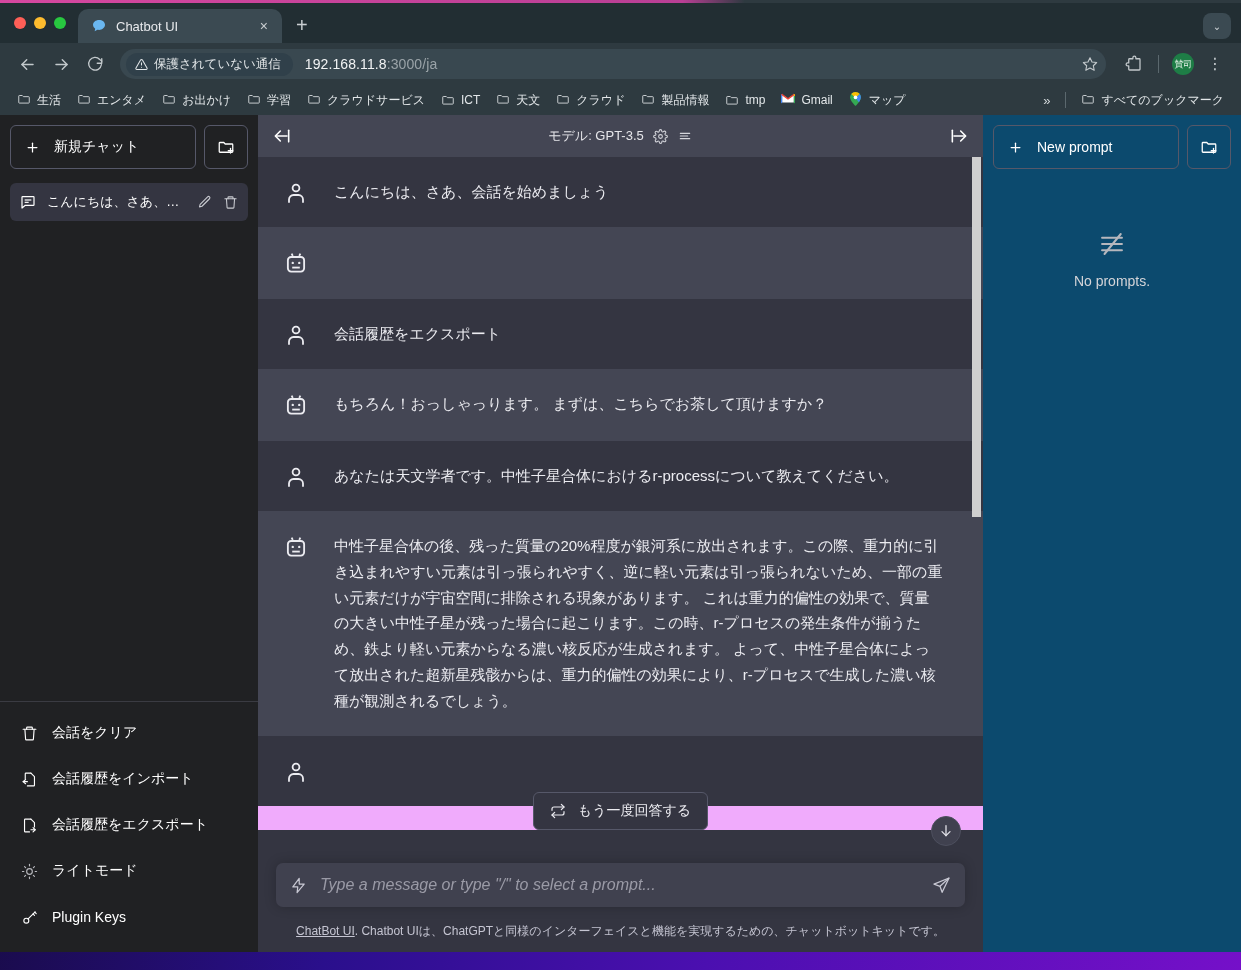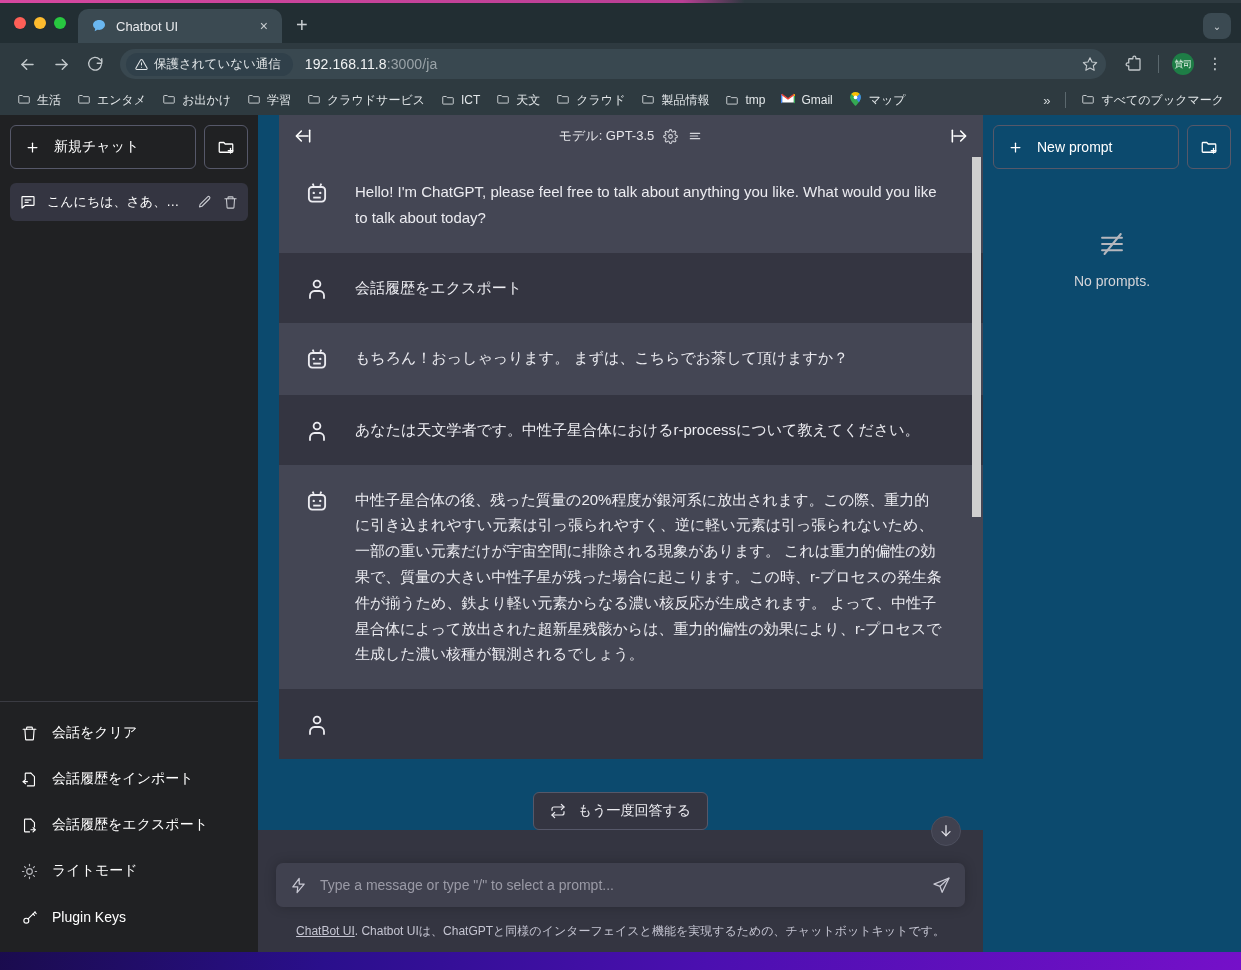--- a/index.html
+++ b/index.html
@@ -106,21 +106,21 @@
   .convo-label { flex: 1; white-space: nowrap; overflow: hidden; text-overflow: ellipsis; }
   .convo-act { color: #c9cbd1; display: flex; align-items: center; }
   .ls-bottom { border-top: 1px solid #3a3b42; padding: 8px 8px 12px 8px; }
   .ls-item {
     height: 46px; display: flex; align-items: center; gap: 14px; padding: 0 12px;
     color: #fff; font-size: 14px; border-radius: 6px;
   }
   .ls-item .ic { width: 18px; height: 18px; flex: 0 0 18px; display: flex; align-items: center; justify-content: center; }
 
   
-  .chatcol { flex: 1; display: flex; flex-direction: column; background: #0c4a6e; min-width: 0; position: relative; padding-left: 21px; }
+  .chatcol { flex: 1; display: flex; flex-direction: column; background: #f0abfc; min-width: 0; position: relative; }
   .chathead {
     height: 42px; background: #444654; display: flex; align-items: center; justify-content: center;
     position: relative; color: #e6e6ea; font-size: 13px; gap: 9px; flex: 0 0 42px;
   }
   .chathead .left-toggle { position: absolute; left: 14px; top: 50%; transform: translateY(-50%); color: #fff; display:flex; align-items:center; }
   .chathead .right-toggle { position: absolute; right: 14px; top: 50%; transform: translateY(-50%); color: #fff; display:flex; align-items:center; }
   .chathead .hicon { color: #d5d6dc; display: flex; align-items: center; }
 
   .messages { flex: 1; overflow: hidden; position: relative; }
   .msg { display: flex; padding: 22px 0 22px 0; }
@@ -145,21 +145,21 @@
   .scrolldown {
     position: absolute; right: 22px; top: -14px; width: 30px; height: 30px; border-radius: 50%;
     background: #40414f; border: 1px solid #4d4f5e; color: #e4e4ea;
     display: flex; align-items: center; justify-content: center;
   }
   .inputbar {
     margin-top: 33px; height: 44px; background: #40414f; border-radius: 7px;
     display: flex; align-items: center; padding: 0 14px; gap: 13px;
     box-shadow: 0 0 12px rgba(0,0,0,.22);
   }
-  .inputbar .ph { flex: 1; color: #9a9aa6; font-size: 14px; }
+  .inputbar .ph { flex: 1; color: #9a9aa6; font-size: 16px; font-style: italic; }
   .footnote { text-align: center; margin-top: 16px; color: #c5c5d2; font-size: 12px; }
   .footnote a { color: #c5c5d2; text-decoration: underline; }
 
   
   .rsidebar { width: 258px; flex: 0 0 258px; background: #0c4a6e; display: flex; flex-direction: column; }
   .rs-top { padding: 10px 10px 0 10px; display: flex; gap: 8px; }
   .newprompt {
     flex: 1; height: 44px; border: 1px solid #565869; border-radius: 6px;
     display: flex; align-items: center; gap: 14px; padding: 0 14px; color: #fff; font-size: 14px;
   }
@@ -501,32 +501,40 @@
           <svg width="20" height="20" viewBox="0 0 24 24" fill="none" stroke="currentColor" stroke-width="1.9" stroke-linecap="round" stroke-linejoin="round">
               <line x1="4" y1="5" x2="4" y2="19"></line>
               <line x1="6" y1="12" x2="19" y2="12"></line>
               <polyline points="14 6 20 12 14 18"></polyline>
             </svg>
         </span>
       </div>
 
       <div class="messages">
 
+        <div class="msg user">
+          <div class="avatarcol">
+              <svg width="24" height="24" viewBox="0 0 24 24" fill="none" stroke="#ececf1" stroke-width="1.8" stroke-linecap="round">
+                <circle cx="12" cy="7" r="3.4"></circle>
+                <path d="M5 21v-2.5A4.5 4.5 0 0 1 9.5 14h5a4.5 4.5 0 0 1 4.5 4.5V21"></path>
+              </svg>
+            </div>
+          <div class="body">こんにちは、さあ、会話を始めましょう</div>
+        </div>
 
         <div class="msg bot">
           <div class="avatarcol">
               <svg width="26" height="26" viewBox="0 0 24 24" fill="none" stroke="#ececf1" stroke-width="1.7" stroke-linejoin="round">
                 <path d="M9 4.5 8 2.5M15 4.5l1-2"></path>
                 <rect x="4.5" y="5.5" width="15" height="13.5" rx="3"></rect>
                 <circle cx="9" cy="11" r="1.1" fill="#ececf1" stroke="none"></circle>
                 <circle cx="15" cy="11" r="1.1" fill="#ececf1" stroke="none"></circle>
                 <line x1="8.5" y1="15.3" x2="15.5" y2="15.3"></line>
               </svg>
             </div>
-          <div class="body">Hello! I'm ChatGPT, please feel free to talk about anything you like. What would you like to talk about today?</div>
         </div>
 
         <div class="msg user">
           <div class="avatarcol">
               <svg width="24" height="24" viewBox="0 0 24 24" fill="none" stroke="#ececf1" stroke-width="1.8" stroke-linecap="round">
                 <circle cx="12" cy="7" r="3.4"></circle>
                 <path d="M5 21v-2.5A4.5 4.5 0 0 1 9.5 14h5a4.5 4.5 0 0 1 4.5 4.5V21"></path>
               </svg>
             </div>
           <div class="body">会話履歴をエクスポート</div>

